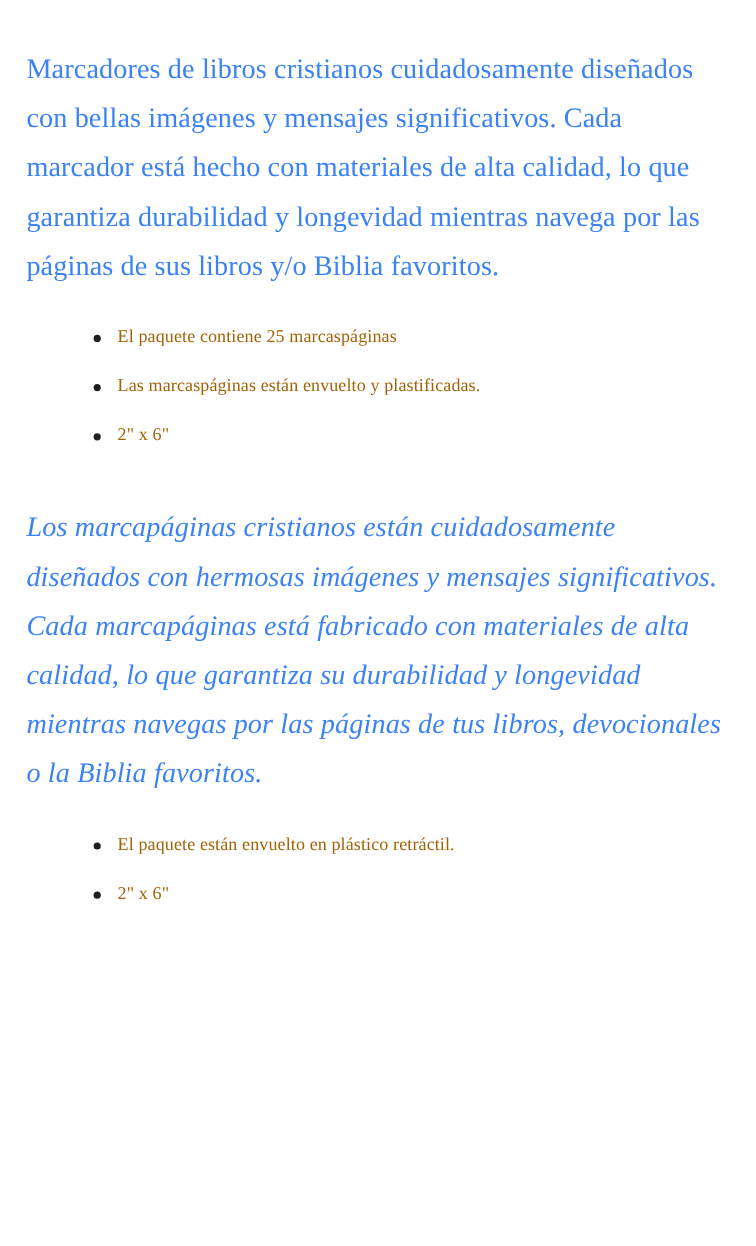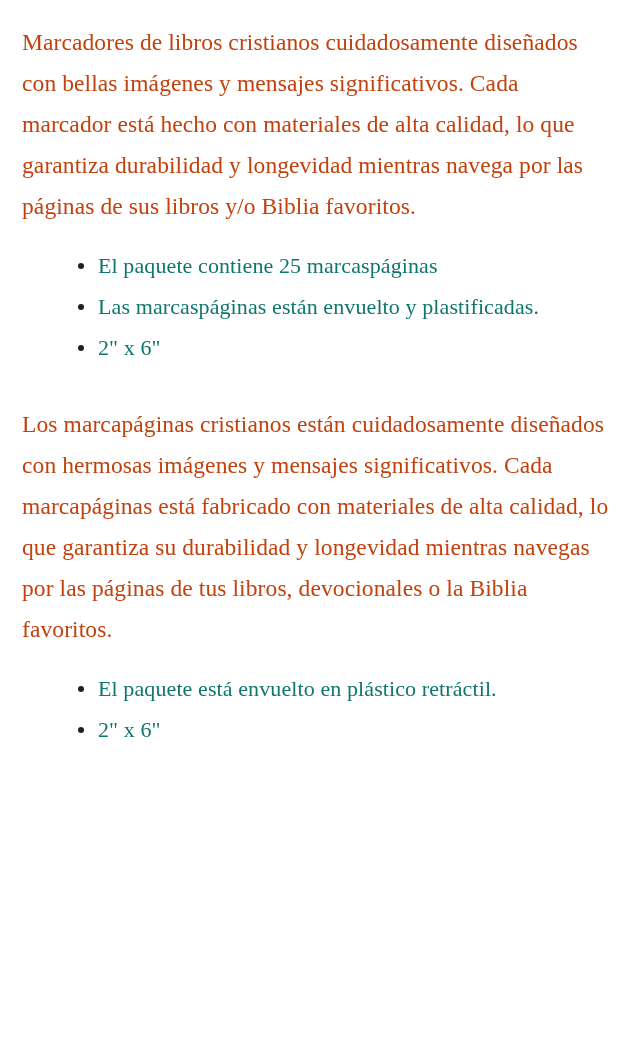--- a/index.html
+++ b/index.html
@@ -18,36 +18,37 @@
   .page {
     width: 630px;
     min-height: 1038px;
     box-sizing: border-box;
     padding: 22px 20px 10px 22px;
     background: #ffffff;
   }
   .para {
     font-size: 23.5px;
     line-height: 41px;
-    margin: 0 0 18px 0;
-    color: #c2410c;
+    margin: 16px 0 18px 0;
+    color: #3b82f6;
     letter-spacing: 0.1px;
   }
   .para.second {
     margin-top: 22px;
+    font-style: italic;
   }
   ul.bullets {
     margin: 0 0 4px 0;
     padding: 0 0 0 56px;
     list-style: none;
   }
   ul.bullets li {
-    font-size: 22px;
+    font-size: 15px;
     line-height: 41px;
-    color: #0f766e;
+    color: #a16207;
     position: relative;
     padding-left: 20px;
     letter-spacing: 0.1px;
   }
   ul.bullets li::before {
     content: "";
     position: absolute;
     left: 0;
     top: 18px;
     width: 6px;
@@ -70,17 +71,17 @@
     <li>El paquete contiene 25 marcaspáginas</li>
     <li>Las marcaspáginas están envuelto y plastificadas.</li>
     <li>2" x 6"</li>
   </ul>
 
   <div class="block-gap"></div>
 
   <p class="para second">Los marcapáginas cristianos están cuidadosamente diseñados con hermosas imágenes y mensajes significativos. Cada marcapáginas está fabricado con materiales de alta calidad, lo que garantiza su durabilidad y longevidad mientras navegas por las páginas de tus libros, devocionales o la Biblia favoritos.</p>
 
   <ul class="bullets">
-    <li>El paquete está envuelto en plástico retráctil.</li>
+    <li>El paquete están envuelto en plástico retráctil.</li>
     <li>2" x 6"</li>
   </ul>
 
 </div>
 
 </body></html>

